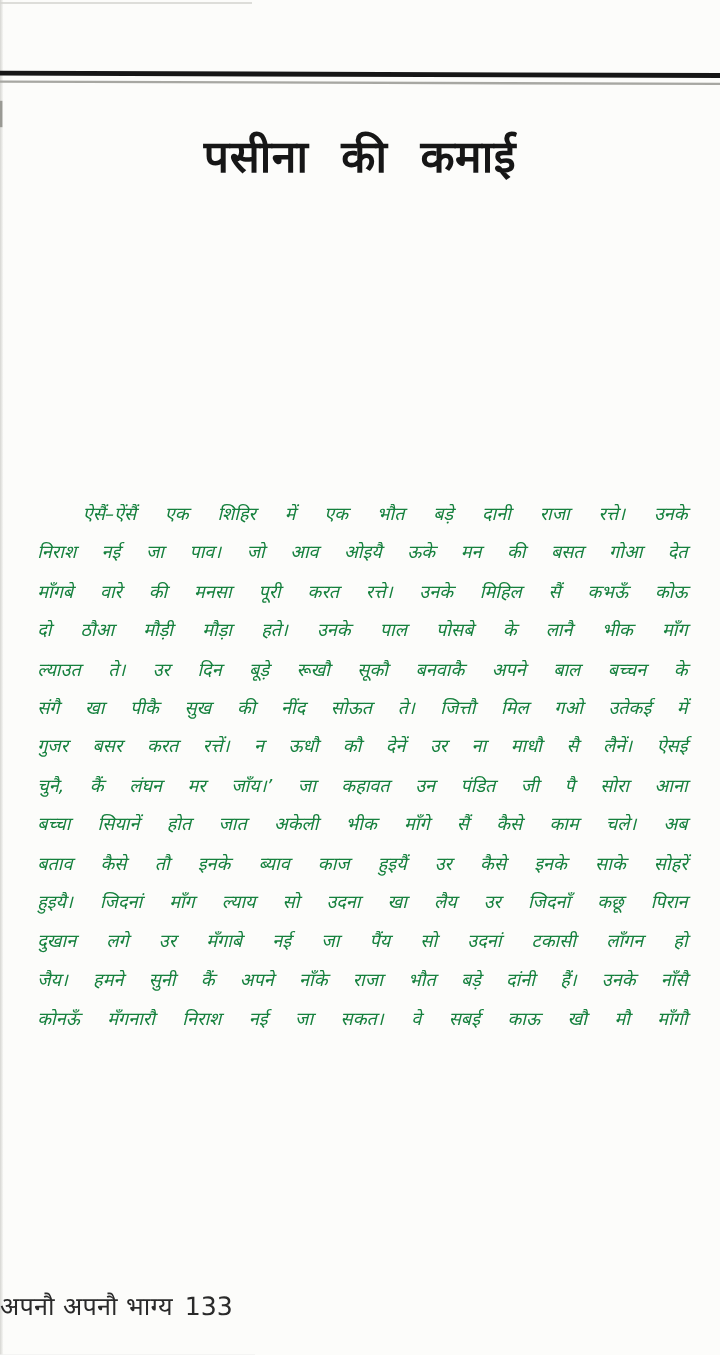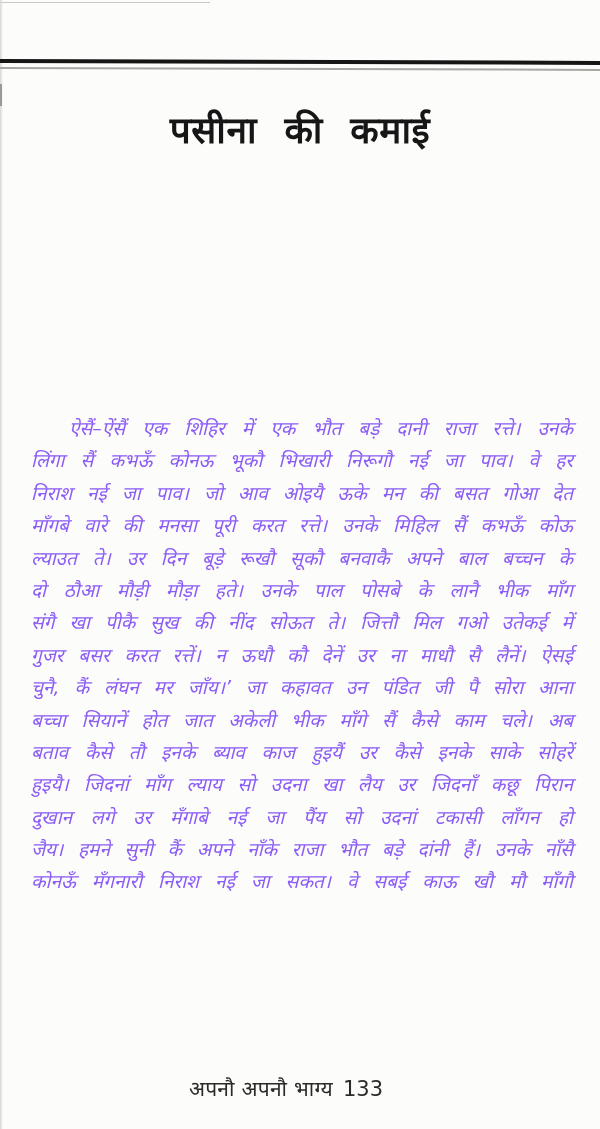--- a/index.html
+++ b/index.html
@@ -69,44 +69,44 @@
     letter-spacing: 0.5px;
     word-spacing: 14px;
     color: #161616;
   }
   
   .story-body {
     position: absolute;
     top: 412px;
     left: 31px;
     width: 542px;
-    font-size: 19px;
+    font-size: 15px;
     line-height: 32.4px;
     font-style: italic;
-    color: #8b5cf6;
+    color: #15803d;
   }
   .story-line {
     text-align: justify;
     text-align-last: justify;
     height: 32.4px;
     overflow: visible;
     white-space: nowrap;
   }
   
   .story-line { white-space: normal; }
   .story-line.indent-first {
     text-indent: 38px;
   }
   
   .footer {
     position: absolute;
     top: 1074px;
     left: 0;
     width: 572px;
-    text-align: center;
+    text-align: left;
     font-size: 21px;
     line-height: 30px;
     color: #2a2a2a;
   }
   .footer .book-title {
     letter-spacing: 0.2px;
   }
   .footer .page-number {
     margin-left: 10px;
     font-family: "DejaVu Sans", sans-serif;
@@ -125,30 +125,29 @@
     <div class="rule-thick"></div>
     <div class="rule-thin"></div>
   </div>
 
   <h1 class="chapter-title">पसीना की कमाई</h1>
 
   <div class="story-body">
 
       <div class="story-line indent-first">ऐसैं–ऐंसैं एक शिहिर में एक भौत बड़े दानी राजा रत्ते। उनके</div>
 
-      <div class="story-line">लिंगा सैं कभऊँ कोनऊ भूकौ भिखारी निरूगौ नई जा पाव। वे हर</div>
 
       <div class="story-line">निराश नई जा पाव। जो आव ओइयै ऊके मन की बसत गोआ देत</div>
 
       <div class="story-line">माँगबे वारे की मनसा पूरी करत रत्ते। उनके मिहिल सैं कभऊँ कोऊ</div>
 
 
+      <div class="story-line">दो ठौआ मौड़ी मौड़ा हते। उनके पाल पोसबे के लानै भीक माँग</div>
+
       <div class="story-line">ल्याउत ते। उर दिन बूड़े रूखौ सूकौ बनवाकै अपने बाल बच्चन के</div>
-
-      <div class="story-line">दो ठौआ मौड़ी मौड़ा हते। उनके पाल पोसबे के लानै भीक माँग</div>
 
       <div class="story-line">संगै खा पीकै सुख की नींद सोऊत ते। जित्तौ मिल गओ उतेकई में</div>
 
       <div class="story-line">गुजर बसर करत रत्तें। न ऊधौ कौ देनें उर ना माधौ सै लैनें। ऐसई</div>
 
 
 
       <div class="story-line">चुनै, कैं लंघन मर जाँय।’ जा कहावत उन पंडित जी पै सोरा आना</div>
 
 

